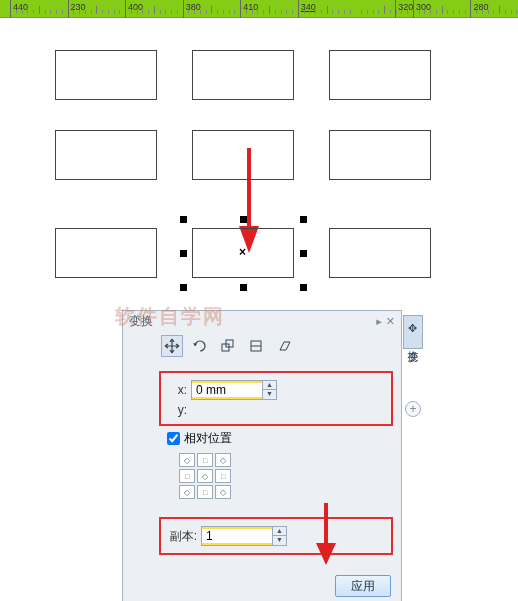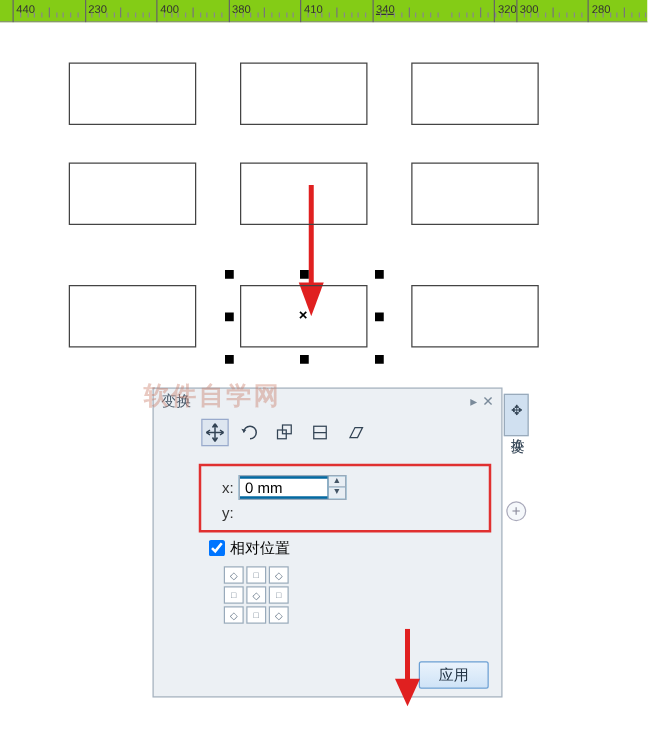--- a/index.html
+++ b/index.html
@@ -28,21 +28,21 @@
   
   .toolbar { display: flex; gap: 6px; padding: 4px 8px 8px 38px; }
   .tbtn { width: 22px; height: 22px; border: 1px solid transparent; display: flex; align-items: center; justify-content: center; background: transparent; cursor: pointer; }
   .tbtn.active { border: 1px solid #99aacc; background: #dde6f0; }
   .tbtn svg { width: 16px; height: 16px; }
   
   .panel-body { padding: 2px 8px 10px 36px; }
   .hl { border: 2px solid #e03030; padding: 4px 6px; margin: 4px 0; position: relative; }
   .row { display: flex; align-items: center; gap: 4px; margin: 3px 0; }
   .lbl { width: 20px; text-align: right; color: #333; }
-  .numbox { display: flex; align-items: center; border: 1px solid #9ab; background: #0369a1; height: 20px; }
+  .numbox { display: flex; align-items: center; border: 1px solid #9ab; background: #fde047; height: 20px; }
   .numbox input { border: none; width: 70px; padding: 0 4px; font-size: 12px; outline: none; }
   .spin { display: flex; flex-direction: column; border-left: 1px solid #9ab; }
   .spin div { width: 13px; height: 9px; font-size: 7px; line-height: 8px; text-align: center; color: #456; background: #e8eef4; border-bottom: 1px solid #9ab; cursor: pointer; }
   .spin div:last-child { border-bottom: none; }
   
   .chk { display: flex; align-items: center; gap: 4px; margin: 4px 0 6px 8px; }
   .chk input { width: 13px; height: 13px; }
   
   .anchor { display: grid; grid-template-columns: repeat(3, 16px); grid-template-rows: repeat(3, 14px); gap: 2px; margin-left: 20px; }
   .anchor .cell { border: 1px solid #9ab; background: #fff; display: flex; align-items: center; justify-content: center; font-size: 8px; color: #678; cursor: pointer; }
@@ -244,20 +244,32 @@
       <div class="cell mid">□</div>
       <div class="cell">◇</div>
       <div class="cell mid">□</div>
       <div class="cell">◇</div>
       <div class="cell mid">□</div>
       <div class="cell">◇</div>
       <div class="cell mid">□</div>
       <div class="cell">◇</div>
     </div>
     <div style="height:14px"></div>
+    <div class="hl">
+      <div class="row">
+        <span class="lbl" style="width:30px">副本:</span>
+        <div class="numbox">
+          <input value="1" style="">
+          <div class="spin">
+              <div>▲</div>
+              <div>▼</div>
+            </div>
+        </div>
+      </div>
+    </div>
     <div class="footer-bar"></div>
   </div>
   <button class="apply-btn">应用</button>
 
   <svg class="red-arrow2" style="left:186px; top:192px;" width="34" height="66">
     <line x1="17" y1="0" x2="17" y2="42" stroke="#e02020" stroke-width="4"></line>
     <polygon points="17,62 7,40 27,40" fill="#e02020"></polygon>
   </svg>
 </div>
 

